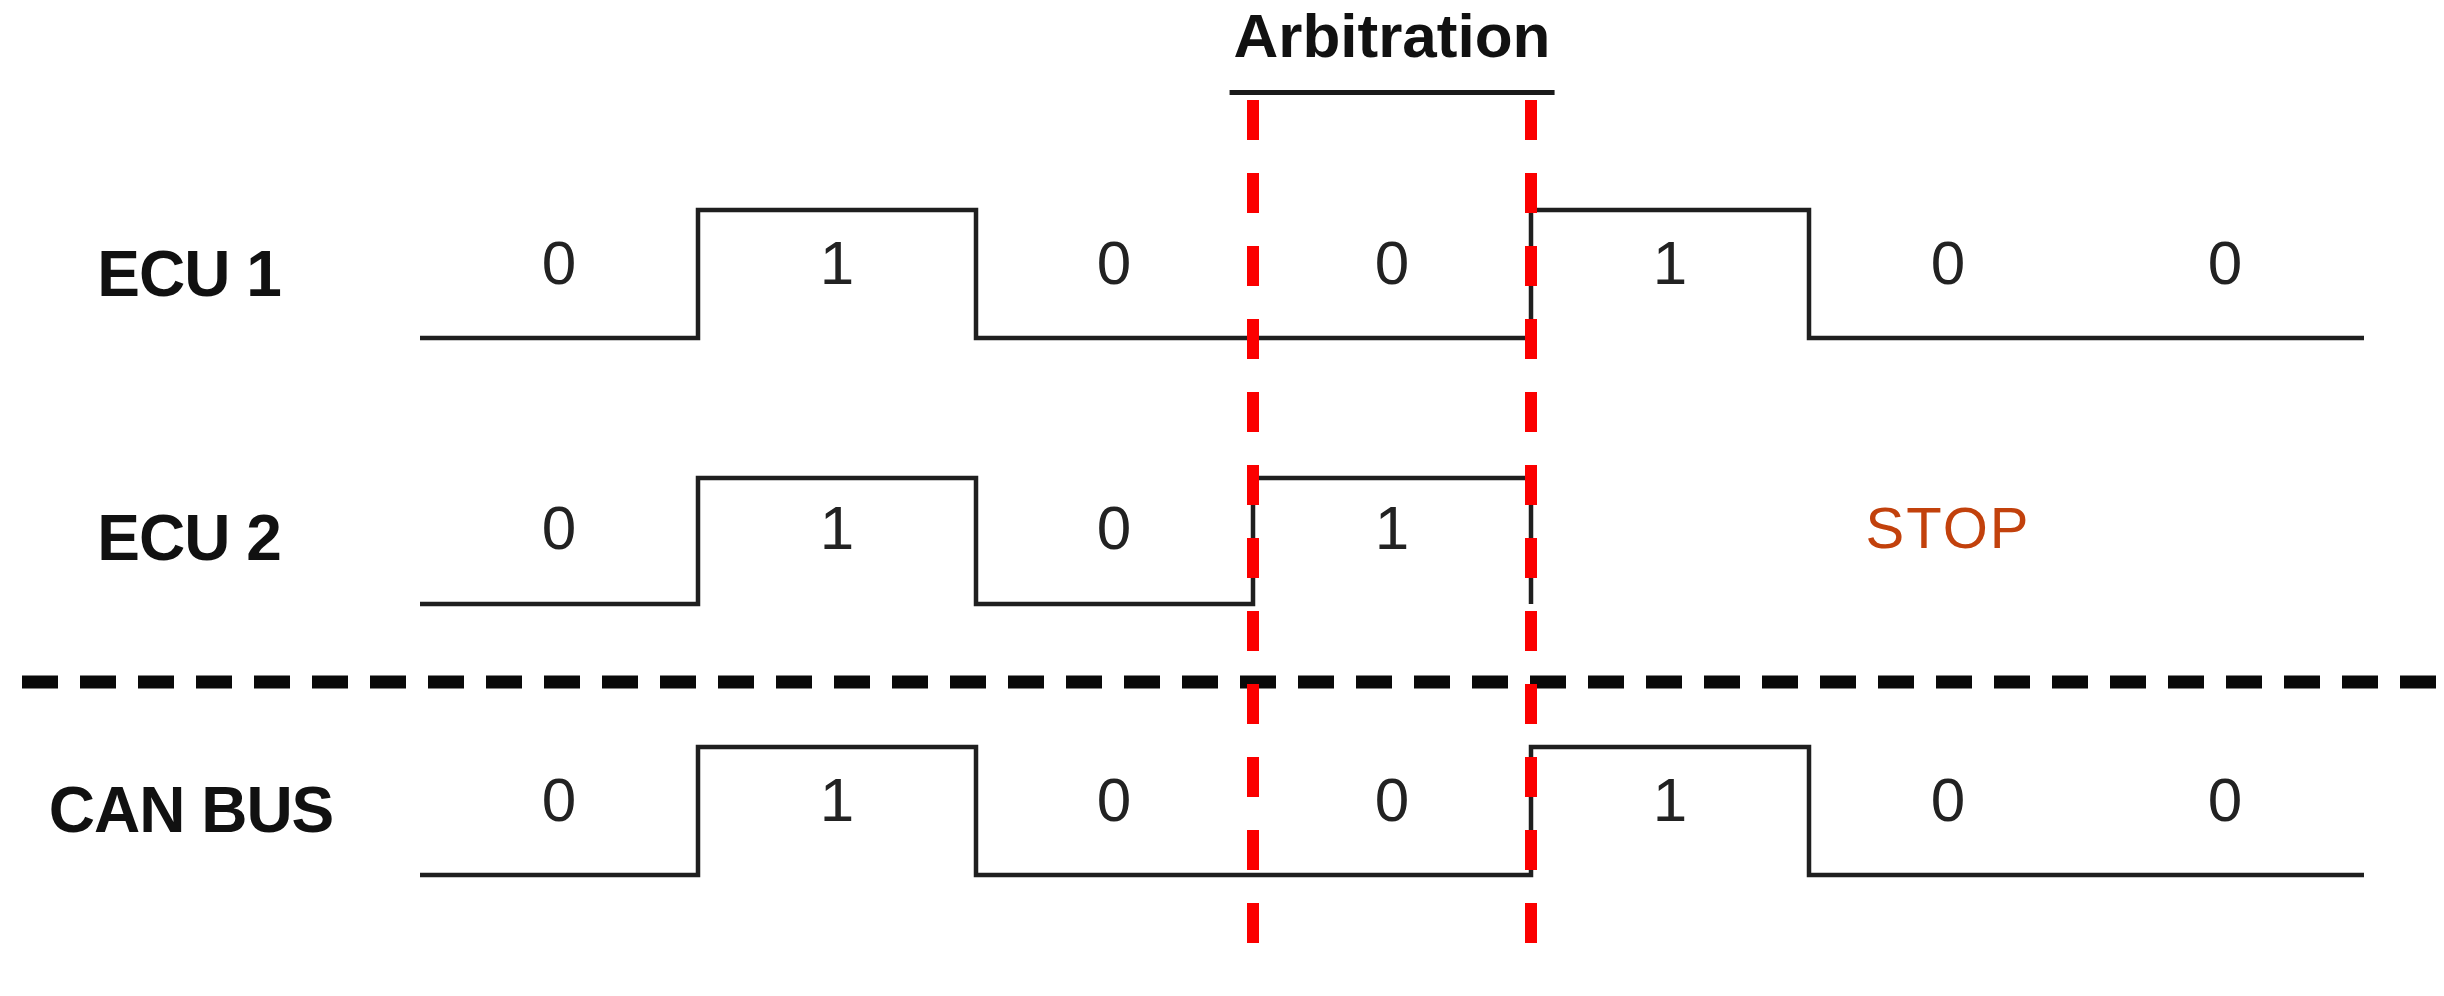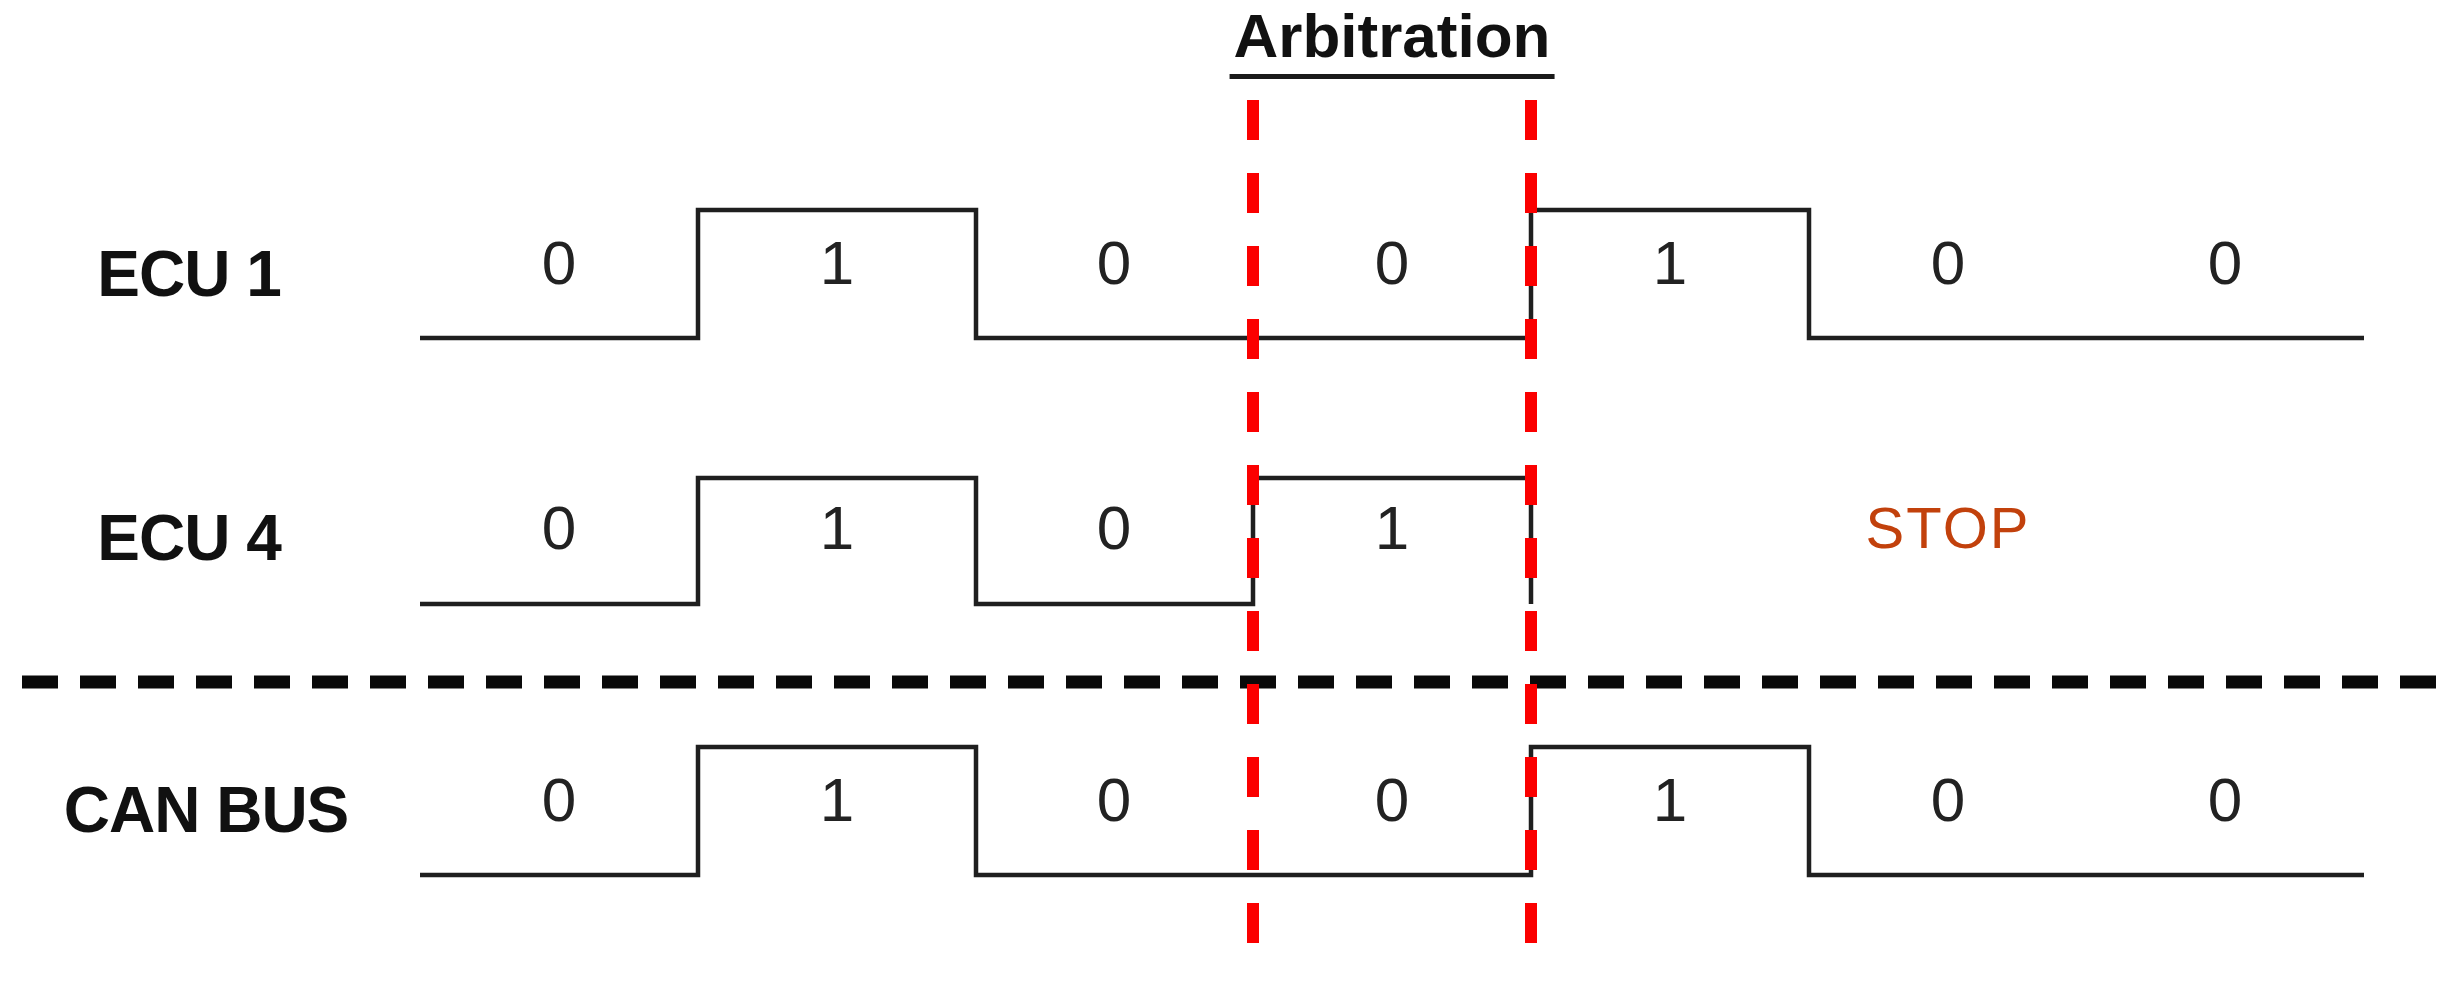--- a/index.html
+++ b/index.html
@@ -14,21 +14,21 @@
   }
   #wave-layer { position: absolute; left: 0; top: 0; }
   .title {
     position: absolute;
     left: 1392px;
     top: 2px;
     transform: translateX(-50%);
     font-size: 62px;
     font-weight: bold;
     line-height: 1.1;
-    padding: 0 4px 4px 4px;
+    padding: 0 4px 20px 4px;
     border-bottom: 5px solid #1a1a1a;
     color: #111111;
     white-space: nowrap;
   }
   .row-label {
     position: absolute;
     transform: translate(-50%, -50%);
     font-size: 64px;
     font-weight: bold;
     letter-spacing: -1px;
@@ -66,22 +66,22 @@
 
     <line x1="22" y1="682" x2="2444" y2="682" stroke="#0a0a0a" stroke-width="13" stroke-dasharray="36 22"></line>
 
     <line x1="1253" y1="100" x2="1253" y2="962" stroke="#fb0000" stroke-width="12" stroke-dasharray="40 33"></line>
     <line x1="1531" y1="100" x2="1531" y2="962" stroke="#fb0000" stroke-width="12" stroke-dasharray="40 33"></line>
   </svg>
 
   <div class="title">Arbitration</div>
 
   <div class="row-label" style="left:189px; top:274px;">ECU 1</div>
-  <div class="row-label" style="left:189px; top:538px;">ECU 4</div>
-  <div class="row-label" style="left:206px; top:810px;">CAN BUS</div>
+  <div class="row-label" style="left:189px; top:538px;">ECU 2</div>
+  <div class="row-label" style="left:191px; top:810px;">CAN BUS</div>
 
   <span class="bit" style="left:559px;  top:262px;">0</span>
   <span class="bit" style="left:837px;  top:262px;">1</span>
   <span class="bit" style="left:1114px; top:262px;">0</span>
   <span class="bit" style="left:1392px; top:262px;">0</span>
   <span class="bit" style="left:1670px; top:262px;">1</span>
   <span class="bit" style="left:1948px; top:262px;">0</span>
   <span class="bit" style="left:2225px; top:262px;">0</span>
 
   <span class="bit" style="left:559px;  top:527px;">0</span>

